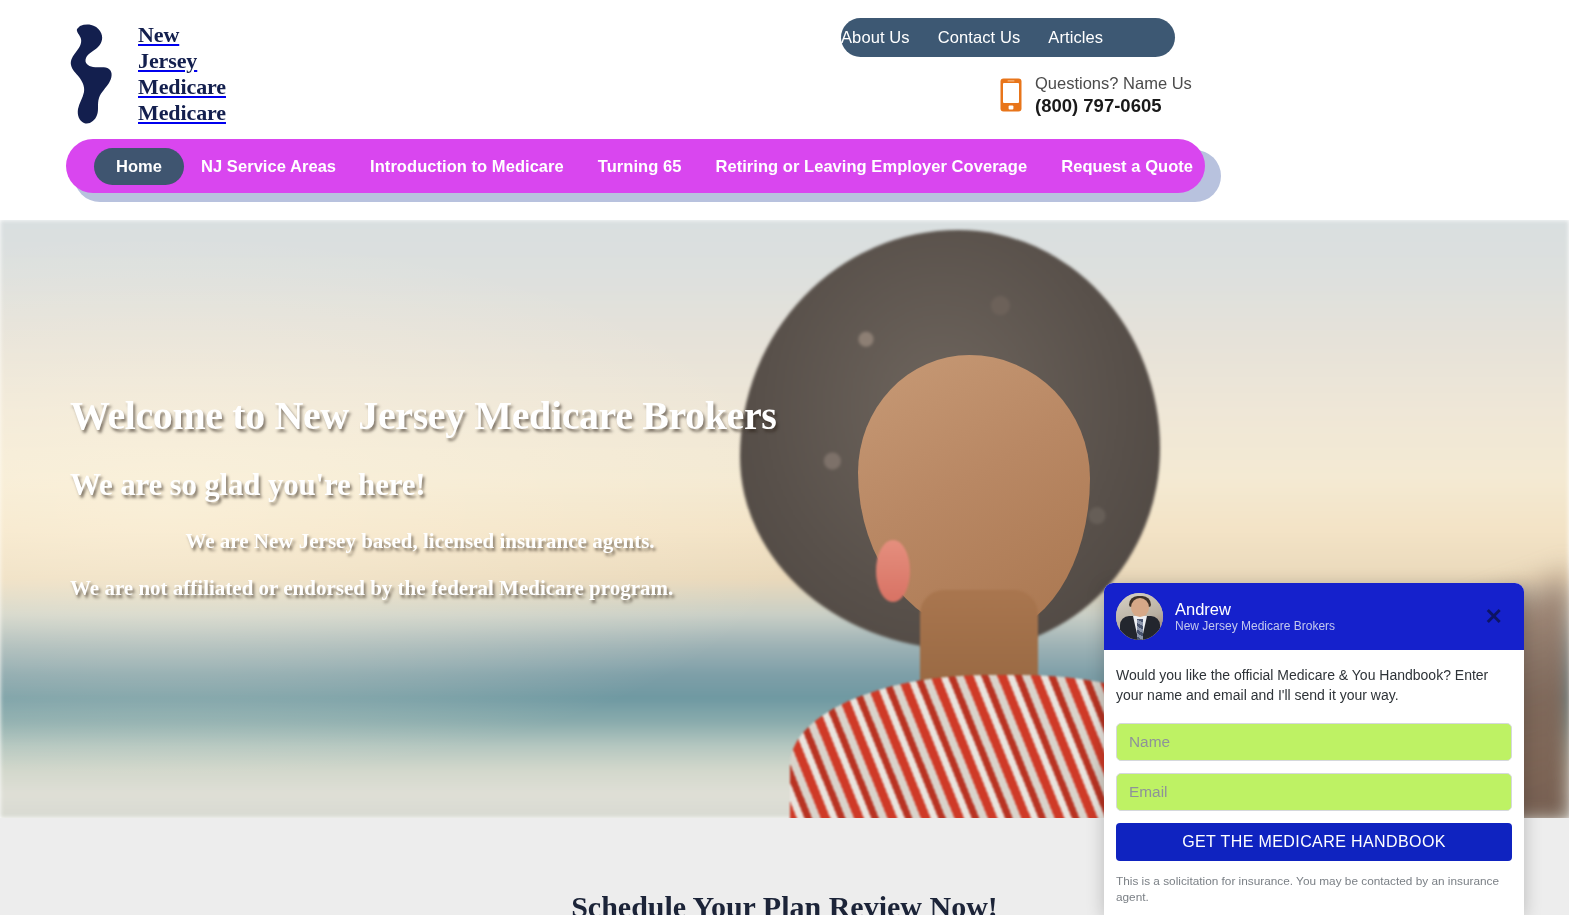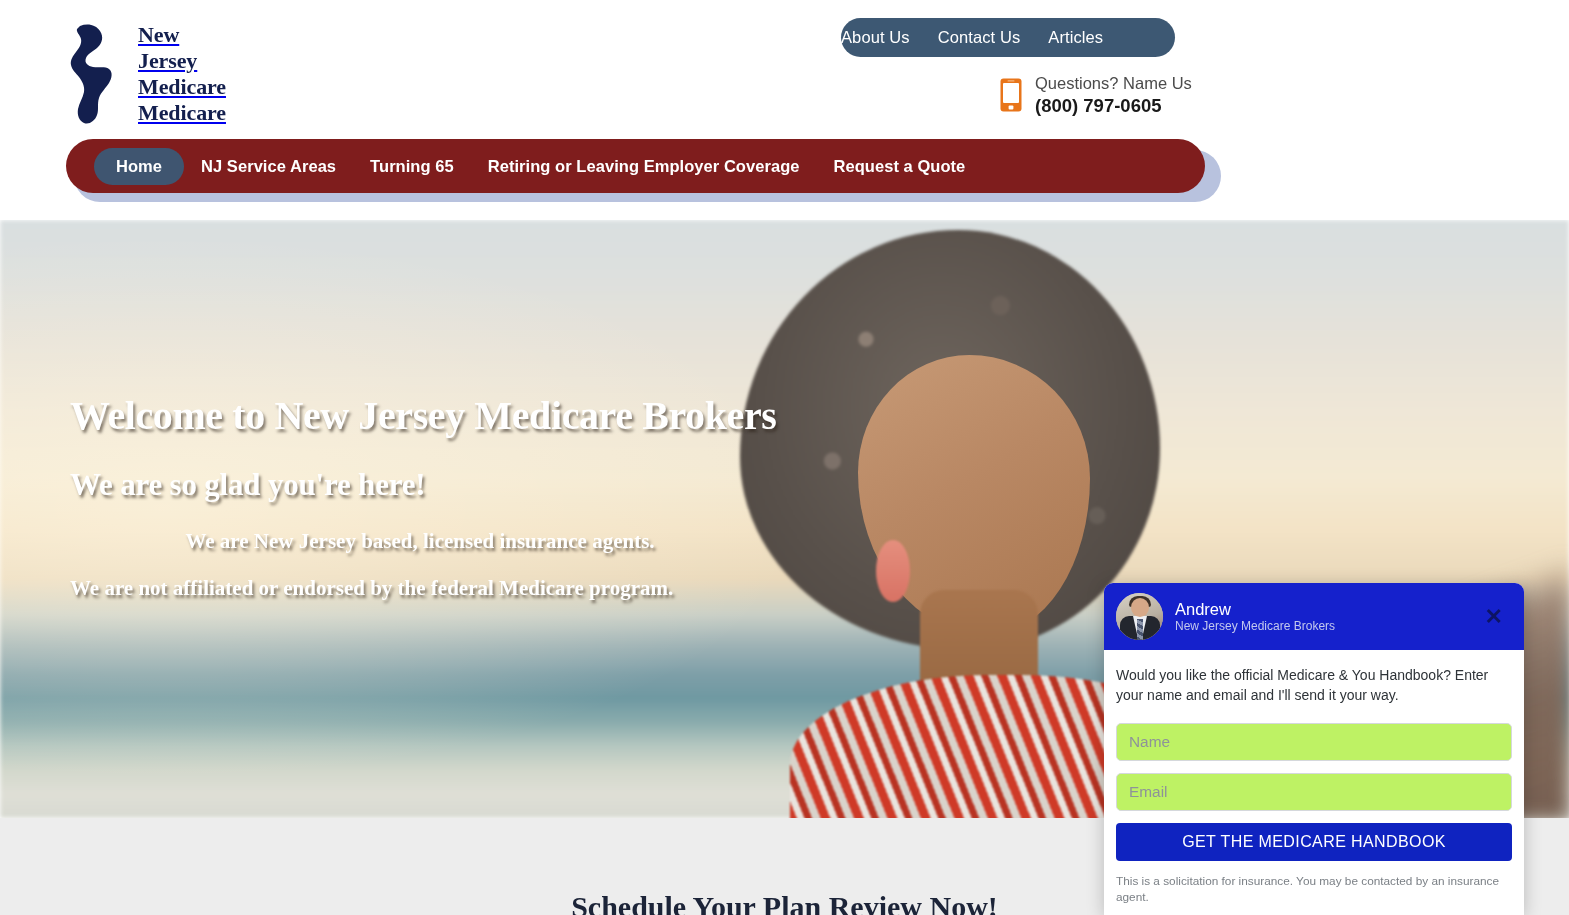--- a/index.html
+++ b/index.html
@@ -60,21 +60,21 @@
   
   #nav-wrap { position: absolute; left: 66px; top: 139px; width: 1150px; height: 62px; }
   #nav-shadow {
     position: absolute; left: 8px; top: 11px;
     width: 1147px; height: 52px;
     background: #b8c2de; border-radius: 26px;
   }
   #nav-bar {
     position: absolute; left: 0; top: 0;
     width: 1139px; height: 54px;
-    background: #7f1d1d; border-radius: 27px;
+    background: #d946ef; border-radius: 27px;
     display: flex; align-items: center; padding-left: 28px;
   }
   .nav-item {
     color: #ffffff; font-size: 16.5px; font-weight: bold;
     text-decoration: none; white-space: nowrap;
     padding: 9px 17px; border-radius: 19px; letter-spacing: .05px;
   }
   .nav-item.active { background: #3f5570; padding: 9px 22px; }
 
   
@@ -277,20 +277,21 @@
         <div id="phone-label">Questions? Name Us</div>
         <div id="phone-number">(800) 797-0605</div>
       </div>
     </div>
 
     <div id="nav-wrap">
       <div id="nav-shadow"></div>
       <nav id="nav-bar">
         <a class="nav-item active" href="#">Home</a>
         <a class="nav-item" href="#">NJ Service Areas</a>
+        <a class="nav-item" href="#">Introduction to Medicare</a>
         <a class="nav-item" href="#">Turning 65</a>
         <a class="nav-item" href="#">Retiring or Leaving Employer Coverage</a>
         <a class="nav-item" href="#">Request a Quote</a>
       </nav>
     </div>
   </div>
 
   <div id="hero">
     <div id="hero-bg"></div>
     <div id="hero-bg-glow"></div>

